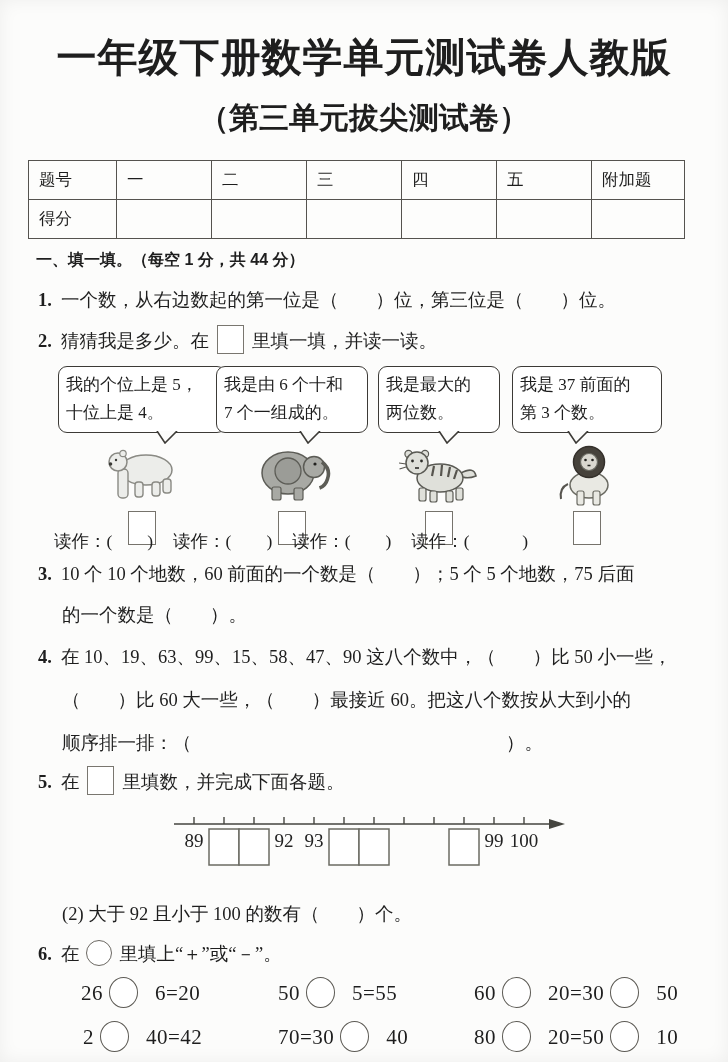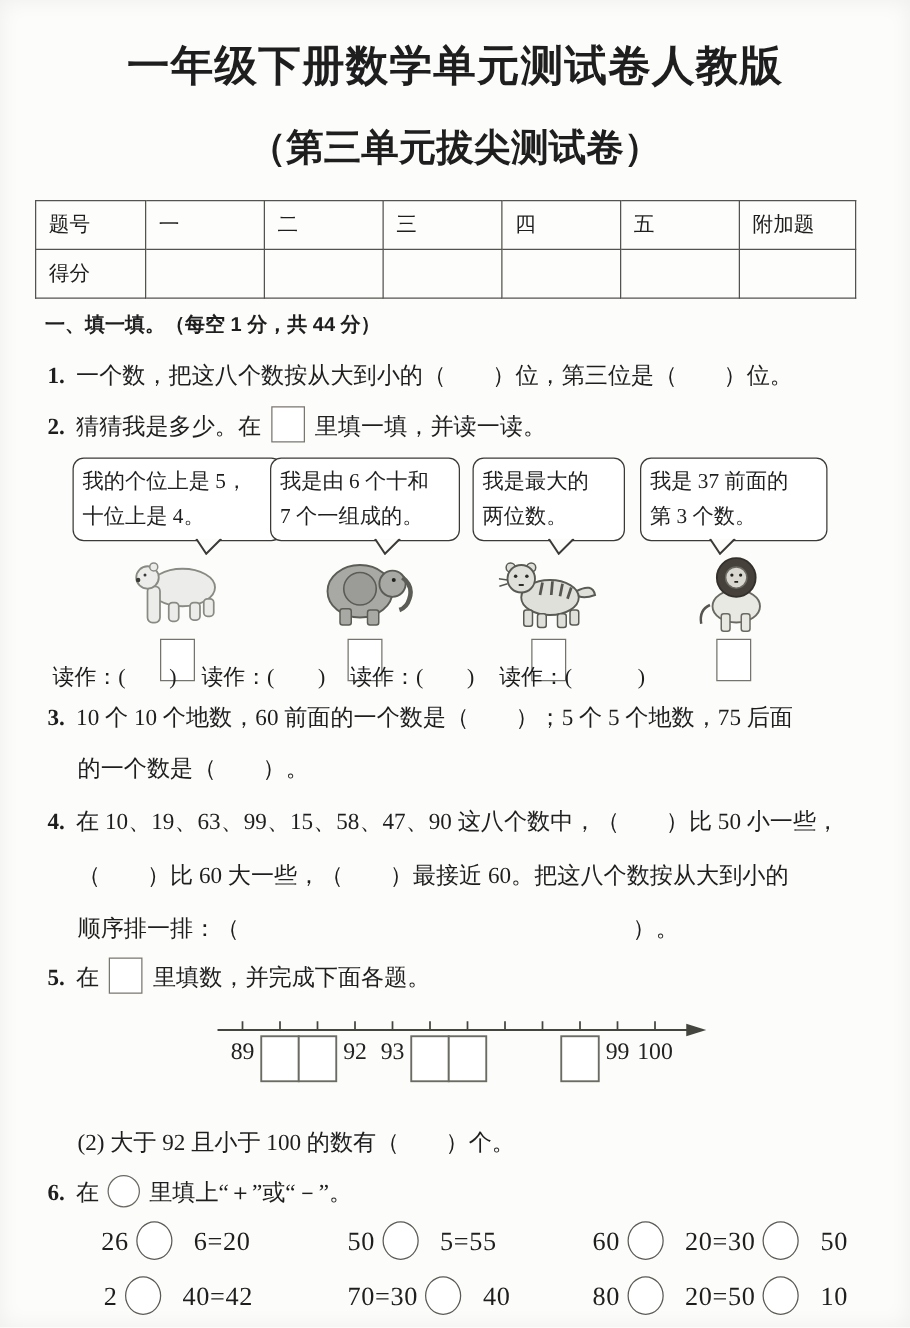--- a/index.html
+++ b/index.html
@@ -3,39 +3,39 @@
 <meta charset="utf-8">
 <style>
   html,body{margin:0;padding:0;background:#ffffff;}
   .page{
     position:relative;width:728px;height:1062px;margin:0 auto;
     background:#fcfcfb;color:#1e1e1e;overflow:hidden;
     font-family:"Liberation Serif","DejaVu Serif",serif;
     box-shadow:inset 0 0 18px rgba(0,0,0,0.06);
   }
   .abs{position:absolute;white-space:nowrap;}
-  .title{top:30px;left:0;right:0;text-align:center;font-size:34px;font-weight:800;
+  .title{top:30px;left:0;right:0;text-align:center;font-size:40px;font-weight:800;
          font-family:"Liberation Sans","DejaVu Sans",sans-serif;letter-spacing:1px;}
   .subtitle{top:98px;left:0;right:0;text-align:center;font-size:30px;font-weight:700;
          font-family:"Liberation Sans","DejaVu Sans",sans-serif;}
   table.score-table{position:absolute;left:28px;top:160px;width:656px;border-collapse:collapse;table-layout:fixed;border-radius:20px;}
   table.score-table td{border:1.6px solid #55534f;height:38px;font-size:16.5px;padding:0 0 0 10px;vertical-align:middle;background:#fdfdfc;}
   .sec{left:36px;top:250px;font-size:16px;font-weight:700;
        font-family:"Liberation Sans","DejaVu Sans",sans-serif;}
   .qline{font-size:18.5px;}
   .qnum{font-weight:700;margin-right:9px;}
   .inline-box{display:inline-block;width:25px;height:27px;border:1.3px solid #79766f;background:#fff;vertical-align:-7px;margin:0 8px;}
   .inline-circle{display:inline-block;width:24px;height:24px;border:1.4px solid #6b6862;border-radius:50%;background:#fff;vertical-align:-6px;margin:0 7px;}
   .bubble-col{position:absolute;top:366px;text-align:center;}
   .bubble{position:relative;border:1.6px solid #3c3a36;border-radius:9px;padding:4px 7px 6px;
           font-size:17px;line-height:1.62;background:#fff;text-align:left;}
   .tail{position:absolute;bottom:-12px;width:24px;height:13px;}
   .animal{height:66px;margin-top:9px;}
   .answer-box{width:26px;height:32px;border:1.4px solid #76736c;margin:3px auto 0;background:#fff;}
-  .read-as{left:42px;top:529px;width:474px;display:flex;justify-content:space-between;font-size:17.5px;}
+  .read-as{left:54px;top:529px;width:474px;display:flex;justify-content:space-between;font-size:17.5px;}
   .numberline{left:158px;top:809px;text-align:center;}
   .eq{position:absolute;font-size:21px;white-space:nowrap;}
   .eq .t{letter-spacing:.5px;margin-left:11px;}
   .eq .circ{display:inline-block;width:27px;height:29px;border:1.5px solid #5c5a54;border-radius:50%;vertical-align:-8px;margin:0 6px;background:#fff;}
 </style>
 </head>
 <body>
 
 <div class="page">
 
@@ -70,21 +70,21 @@
       <td></td>
       <td></td>
       <td></td>
     </tr>
   </tbody>
     </table>
 
   <div class="abs sec">一、填一填。（每空 1 分，共 44 分）</div>
 
   <div class="abs qline" style="left:38px;top:287px">
-    <span class="qnum">1.</span><span>一个数，把这八个数按从大到小的（　　）位，第三位是（　　）位。</span>
+    <span class="qnum">1.</span><span>一个数，从右边数起的第一位是（　　）位，第三位是（　　）位。</span>
   </div>
 
   <div class="abs qline" style="left:38px;top:325px">
     <span class="qnum">2.</span><span>猜猜我是多少。在</span><span class="inline-box"></span><span>里填一填，并读一读。</span>
   </div>
 
   <div class="bubble-col" style="left:58px;width:168px">
     <div class="bubble">
       <div>我的个位上是 5，</div>
       <div>十位上是 4。</div>

